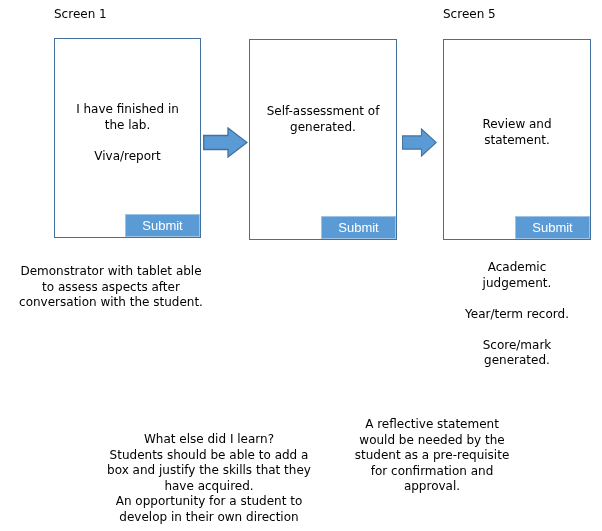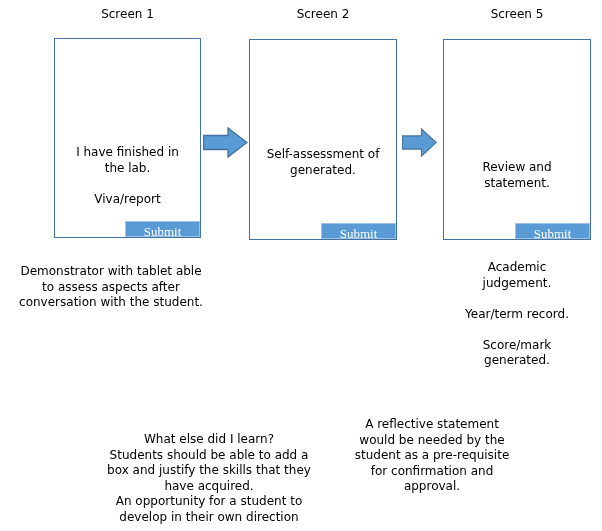--- a/index.html
+++ b/index.html
@@ -17,46 +17,44 @@
     width:602px;height:531px;
     background:var(--page-bg);
     font-family:"DejaVu Sans","Liberation Sans",sans-serif;
     color:var(--text);
     overflow:hidden;
   }
   .screen-title{
     position:absolute;
     top:6px;height:16px;
     font-size:12px;line-height:16px;
-    text-align:center;
     white-space:nowrap;
   }
   .screen-box{
     position:absolute;
     background:var(--box-fill);
     border:1.5px solid var(--shape-border);
     box-sizing:border-box;
   }
   .screen-body{
     position:absolute;
     left:0;right:0;
     text-align:center;
     font-size:12px;line-height:15.5px;
     white-space:pre-line;
-    margin-top:43px;
   }
   .submit-btn{
     position:absolute;
     right:0;bottom:0;
-    width:75px;height:16px;
+    width:75px;height:23px;
     background:var(--shape-fill);
     border:1px solid var(--button-border);
     box-sizing:border-box;
     color:var(--button-text);
-    font-family:Liberation Serif, serif;
+    font-family:Liberation Sans, sans-serif;
     font-size:13px;line-height:20px;
     text-align:center;
     padding:0;
     cursor:pointer;
   }
   .arrow{position:absolute;}
   .arrow svg{display:block;width:100%;height:100%;}
   .arrow polygon{
     fill:var(--shape-fill);
     stroke:var(--shape-border);
@@ -78,21 +76,20 @@
     font-size:12px;line-height:15.5px;
     white-space:pre-line;
   }
 </style>
 </head>
 <body>
 
 <div class="canvas">
 
   <div class="screen-title" style="left:54px;width:147px;">Screen 1</div>
-  <div class="screen-title" style="left:249px;width:148px;">Screen 2</div>
   <div class="screen-title" style="left:443px;width:148px;">Screen 5</div>
 
   <div class="screen-box" style="left:54px;top:38px;width:147px;height:200px;">
     <div class="screen-body" style="top:63px;">I have finished in
 the lab.
 
 Viva/report</div>
     <button class="submit-btn">Submit</button>
   </div>
 

